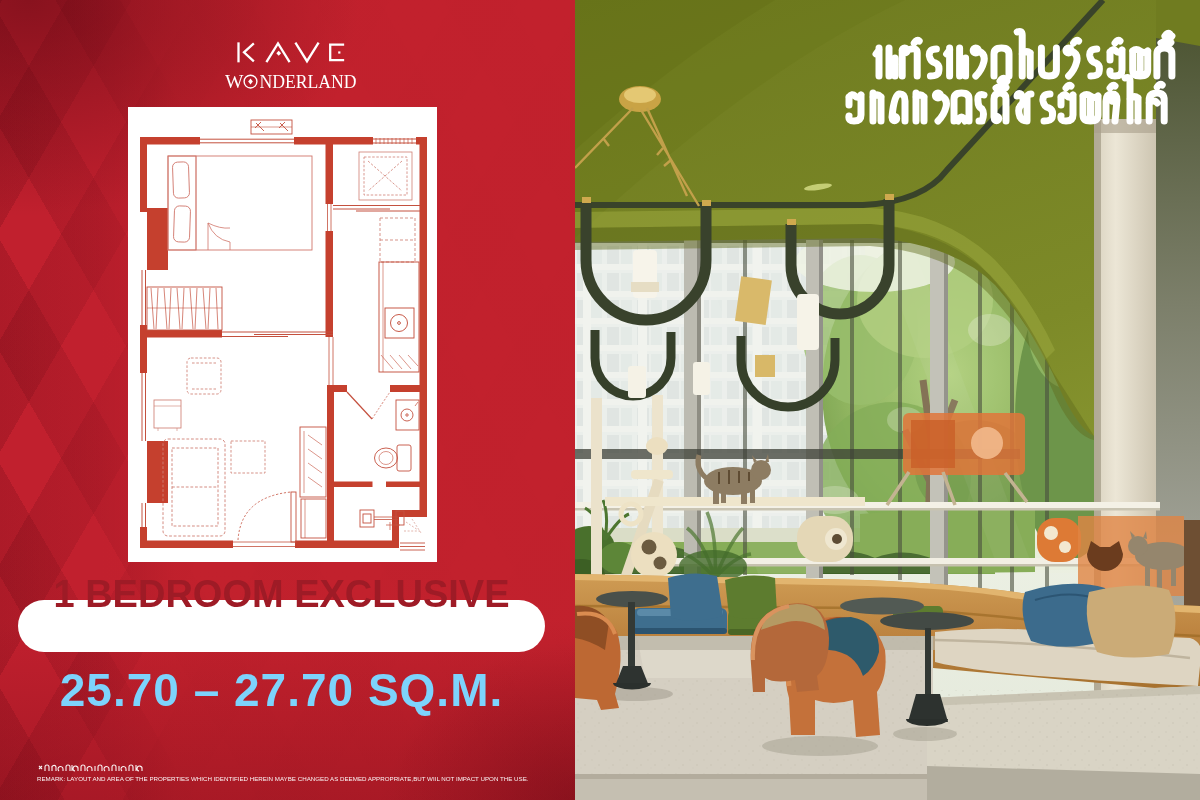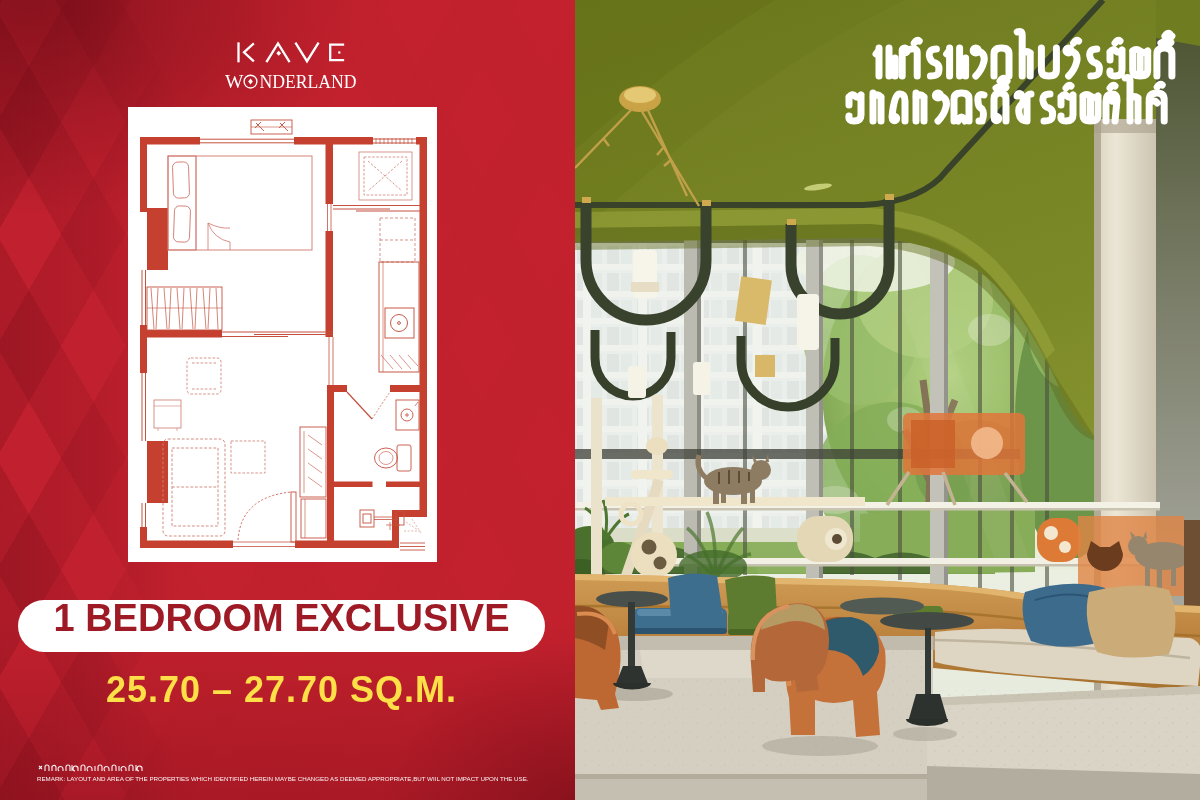--- a/index.html
+++ b/index.html
@@ -228,25 +228,25 @@
       <path d="M258,418 h14 M262,415 v8" stroke-width="0.7"></path>
     </g>
 
     <g stroke="#dca49a" stroke-width="0.8" fill="none" stroke-dasharray="2 1.6">
       <path d="M278,415 l12,8 M284,412 l9,14 M276,424 h16"></path>
     </g>
   </svg>
 
   <div class="abs" style="left:18px;top:600px;width:527px;height:52px;border-radius:26px;background:#ffffff;"></div>
 
-  <div class="abs" style="left:18px;top:592px;width:527px;height:52px;line-height:53px;text-align:center;
+  <div class="abs" style="left:18px;top:568px;width:527px;height:52px;line-height:53px;text-align:center;
     font-weight:bold;font-size:38px;color:#9e1b26;letter-spacing:0px;">1 BEDROOM EXCLUSIVE</div>
 
   <div class="abs" style="left:18px;top:665px;width:527px;height:50px;line-height:50px;text-align:center;
-    font-weight:bold;font-size:36px;color:#fde047;letter-spacing:1px;">25.70 – 27.70 SQ.M.</div>
+    font-weight:bold;font-size:46px;color:#7dd3fc;letter-spacing:1px;">25.70 – 27.70 SQ.M.</div>
 
   <svg class="abs" style="left:37px;top:764px;" width="120" height="9" viewBox="0 0 120 9">
     <path d="M2,2 l3,3 m0,-3 l-3,3 M8,7 v-4 a2,2 0 0 1 4,0 v4 M15,7 v-5 m0,2 a2,2 0 0 1 4,-1 v4 M22,7 a2.5,2.5 0 1 1 4,-2 v2 M29,7 v-4 a2,2 0 0 1 4,0 v4 m2,0 v-6 m3,6 a2.5,2.5 0 1 1 3,-2 v2 M44,7 v-4 a2,2 0 0 1 4,0 v4 M51,7 a2.5,2.5 0 1 1 4,-2 v2 M58,7 v-5 m3,5 v-4 a2,2 0 0 1 4,0 v4 M68,7 a2.5,2.5 0 1 1 4,-2 v2 M75,7 v-4 a2,2 0 0 1 4,0 v4 M82,7 v-5 m3,5 a2.5,2.5 0 1 1 4,-2 v2 M92,7 v-4 a2,2 0 0 1 4,0 v4 m3,0 v-6 m3,6 a2.5,2.5 0 1 1 3,-2 v2" stroke="#ffffff" stroke-width="1.1" fill="none" opacity="0.95"></path>
   </svg>
 
   <div class="abs" style="left:37px;top:775px;width:560px;font-size:6.2px;color:#ffffff;opacity:0.95;letter-spacing:0px;white-space:nowrap;">REMARK: LAYOUT AND AREA OF THE PROPERTIES WHICH IDENTIFIED HEREIN MAYBE CHANGED AS DEEMED APPROPRIATE,BUT WIIL NOT IMPACT UPON THE USE.</div>
 
   <svg class="abs" style="left:575px;top:0;" width="625" height="800" viewBox="0 0 625 800" id="photo">
     <defs>
       <linearGradient id="winlight" x1="0" y1="0" x2="0" y2="1">

